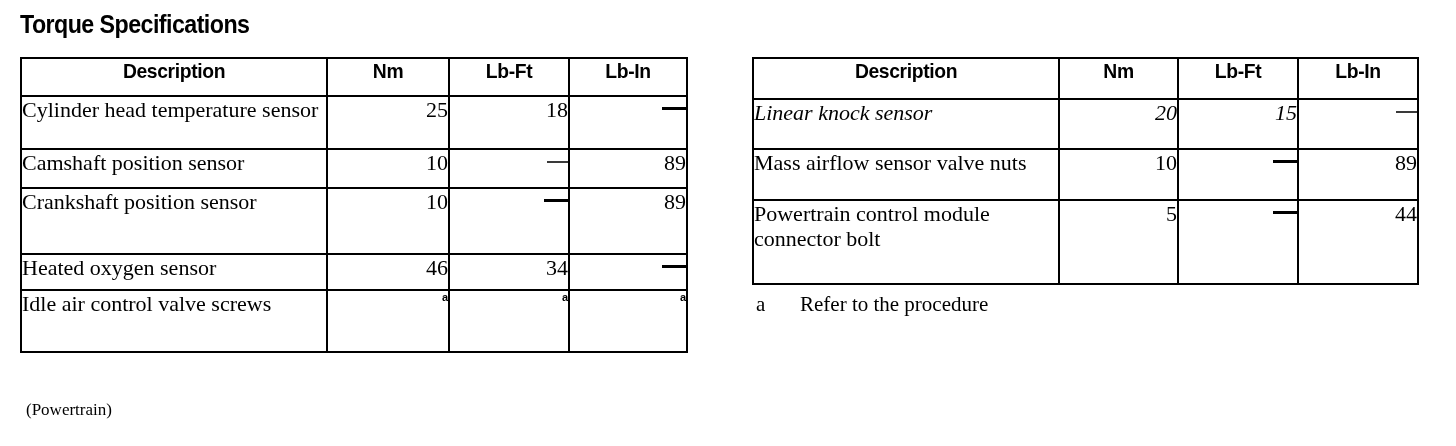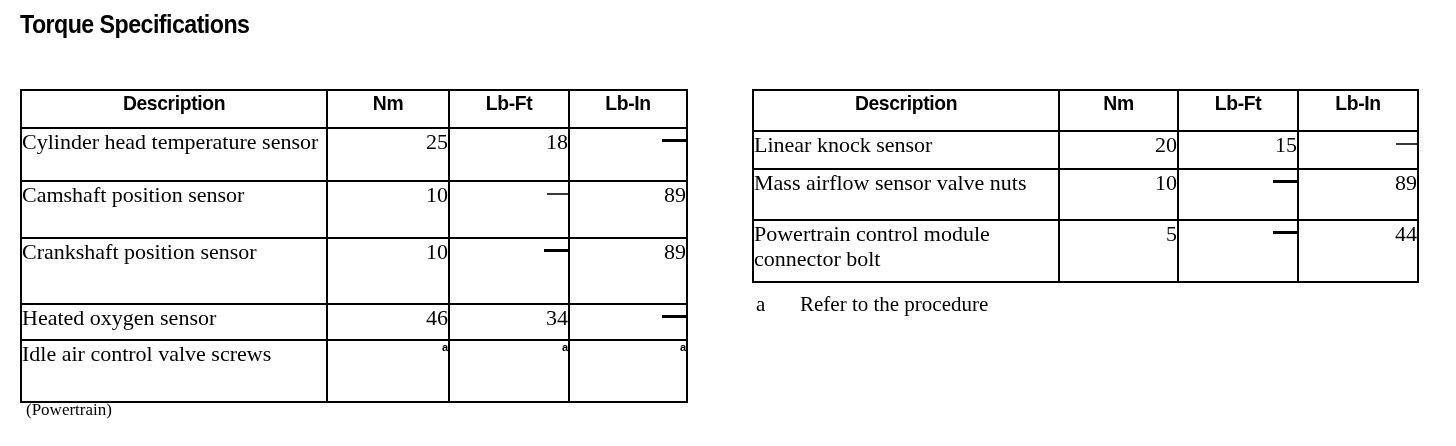--- a/index.html
+++ b/index.html
@@ -31,21 +31,20 @@
     white-space: nowrap;
     line-height: 30px;
   }
 
   
   .spec-table {
     position: absolute;
     border-collapse: collapse;
     table-layout: fixed;
     background: #7dd3fc;
-    margin-top: 32px;
   }
   .spec-table td, .spec-table th {
     border: 2px solid #000000;
     padding: 0;
     vertical-align: top;
     background: #ffffff;
   }
   .spec-table thead th {
     border-bottom-width: 2px;
     font-family: "Liberation Sans", "DejaVu Sans", sans-serif;
@@ -105,28 +104,28 @@
 
   
   #table-right { left: 752px; top: 57px; width: 665px; }
   #table-right col.c-desc { width: 306px; }
   #table-right col.c-nm   { width: 119px; }
   #table-right col.c-lbft { width: 120px; }
   #table-right col.c-lbin { width: 120px; }
   #table-right thead th { height: 39px; }
 
   .r-h1 { height: 53px; }
-  .r-h2 { height: 57px; }
+  .r-h2 { height: 39px; }
   .r-h3 { height: 66px; padding-left: 24px; }
   .r-h4 { height: 36px; font-family: Liberation Serif, serif; }
   .r-h5 { height: 62px; }
 
-  .rr-h1 { height: 38px; }
+  .rr-h1 { height: 50px; font-style: italic; }
   .rr-h2 { height: 51px; }
-  .rr-h3 { height: 62px; }
+  .rr-h3 { height: 84px; }
 
   
   #continued-note {
     position: absolute;
     left: 26px;
     top: 400px;
     font-size: 17px;
     line-height: 20px;
     white-space: nowrap;
   }

